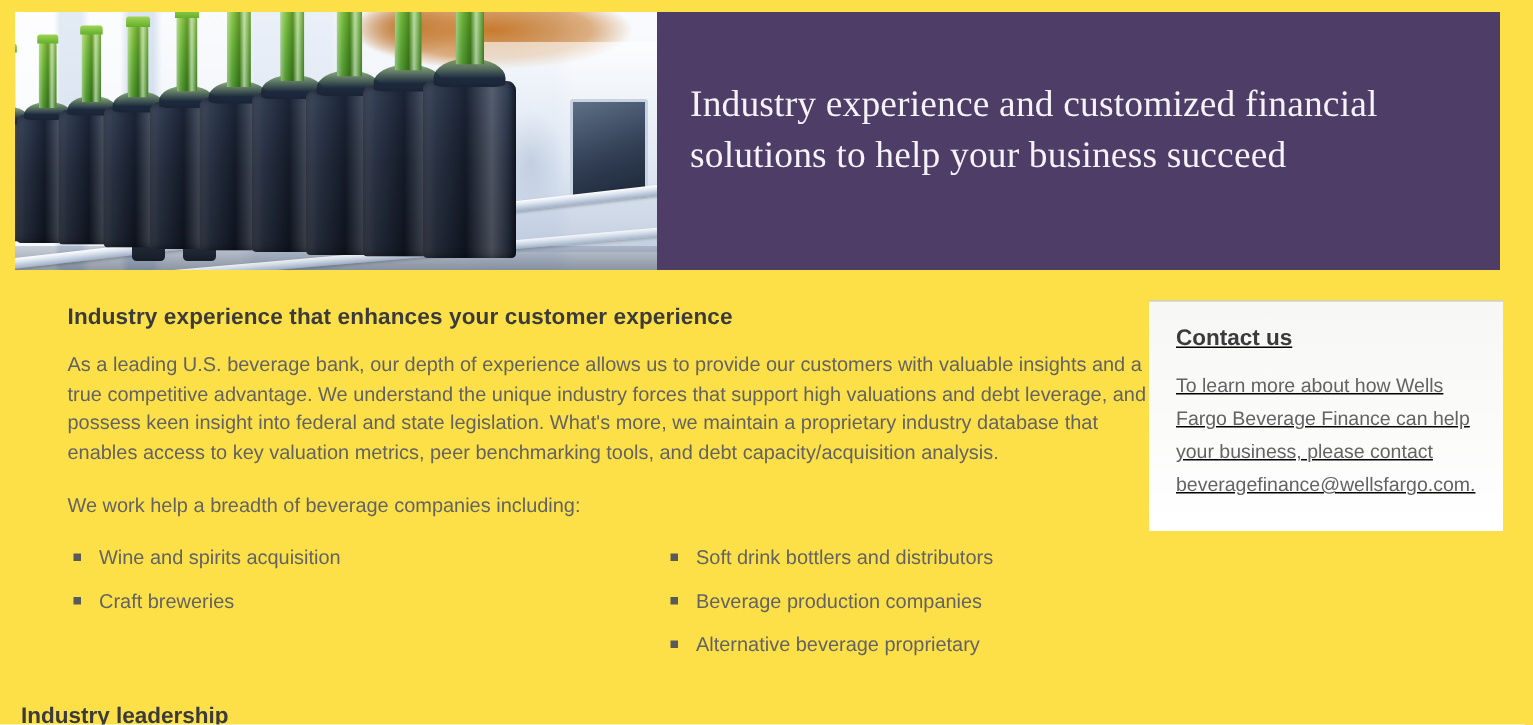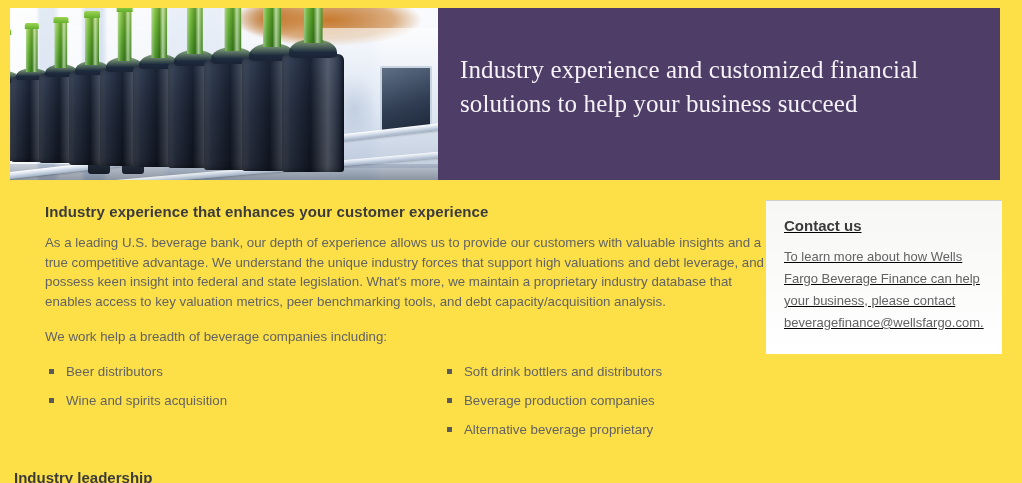--- a/index.html
+++ b/index.html
@@ -388,22 +388,22 @@
 
   <div class="content">
 
     <div class="main-col">
       <h2 class="section-head">Industry experience that enhances your customer experience</h2>
       <p class="body-text">As a leading U.S. beverage bank, our depth of experience allows us to provide our customers with valuable insights and a true competitive advantage. We understand the unique industry forces that support high valuations and debt leverage, and possess keen insight into federal and state legislation. What's more, we maintain a proprietary industry database that enables access to key valuation metrics, peer benchmarking tools, and debt capacity/acquisition analysis.</p>
       <p class="body-text">We work help a breadth of beverage companies including:</p>
 
       <div class="lists">
         <ul class="bullets col-a">
-            <li>Beer distributors</li>
             <li>Wine and spirits acquisition</li>
+            <li>Craft breweries</li>
           </ul>
         <ul class="bullets col-b">
             <li>Soft drink bottlers and distributors</li>
             <li>Beverage production companies</li>
             <li>Alternative beverage proprietary</li>
           </ul>
       </div>
     </div>
 
     <h2 class="bottom-head">Industry leadership</h2>

